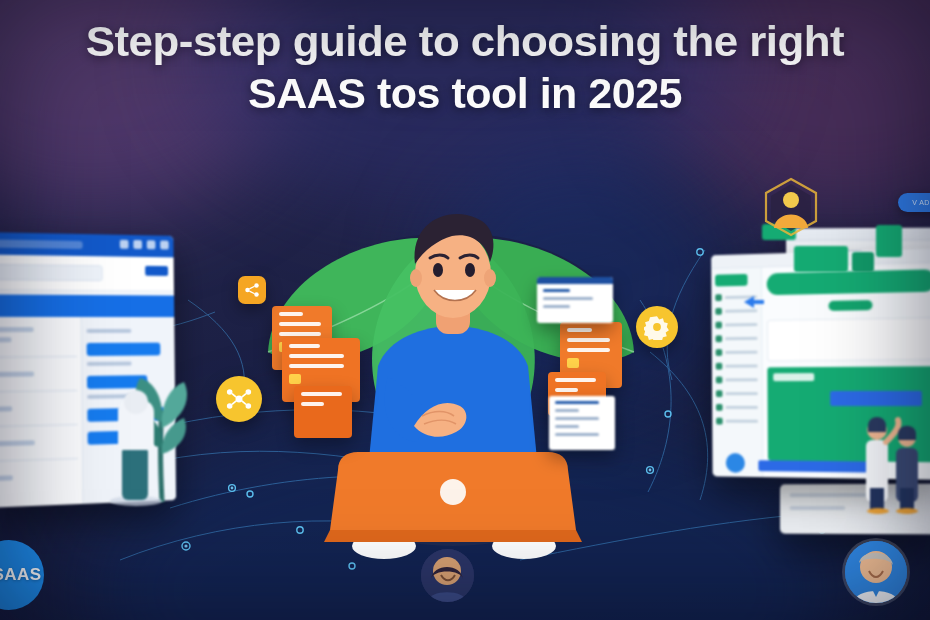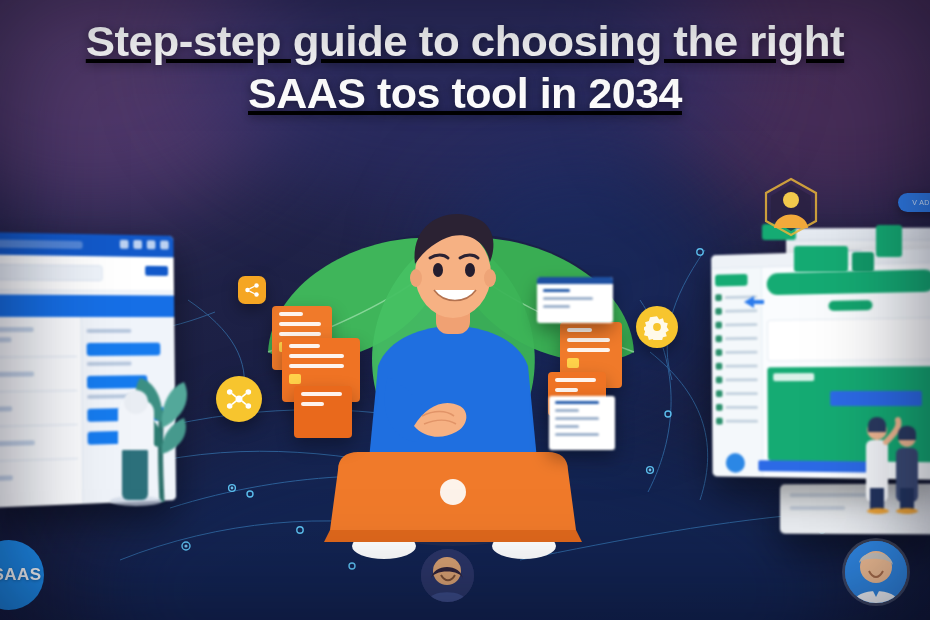--- a/index.html
+++ b/index.html
@@ -21,21 +21,21 @@
   .g3{left:50%;top:-90px;width:560px;height:300px;margin-left:-280px;background:rgba(45,48,110,.55);}
   .g4{left:50%;bottom:-150px;width:760px;height:360px;margin-left:-380px;background:rgba(16,42,96,.55);}
   .g5{left:46%;top:150px;width:300px;height:260px;background:rgba(20,46,110,.45);}
 
   
   .net{position:absolute;inset:0;z-index:2;}
 
   
   .title-wrap{
     position:absolute;left:0;right:0;top:14px;z-index:60;
-    text-align:center;padding:0 6px;text-decoration:underline;
+    text-align:center;padding:0 6px;
   }
   .title-line{
     color:#fff;font-weight:700;letter-spacing:-0.5px;
     font-size:43px;line-height:1.30;
     text-shadow:0 2px 10px rgba(0,0,0,.45);
     white-space:nowrap;
   }
   .title-line.l1{transform:scaleX(1.02);}
   .title-line.l2{margin-top:-4px;}
 
@@ -239,21 +239,21 @@
     <g fill="#7fd8ff" opacity="0.85">
       <circle cx="186" cy="546" r="1.6"></circle>
       <circle cx="232" cy="488" r="1.4"></circle>
       <circle cx="650" cy="470" r="1.4"></circle>
       <circle cx="522" cy="474" r="1.3"></circle>
     </g>
   </svg>
 
   <div class="title-wrap">
     <div class="title-line l1">Step-step guide to choosing the right</div>
-    <div class="title-line l2">SAAS tos tool in 2034</div>
+    <div class="title-line l2">SAAS tos tool in 2025</div>
   </div>
 
   <div class="panel blurry" id="left-panel">
     <div class="topbar">
       <div class="urlbar"></div>
       <div class="icons">
         <span></span>
         <span></span>
         <span></span>
         <span></span>

